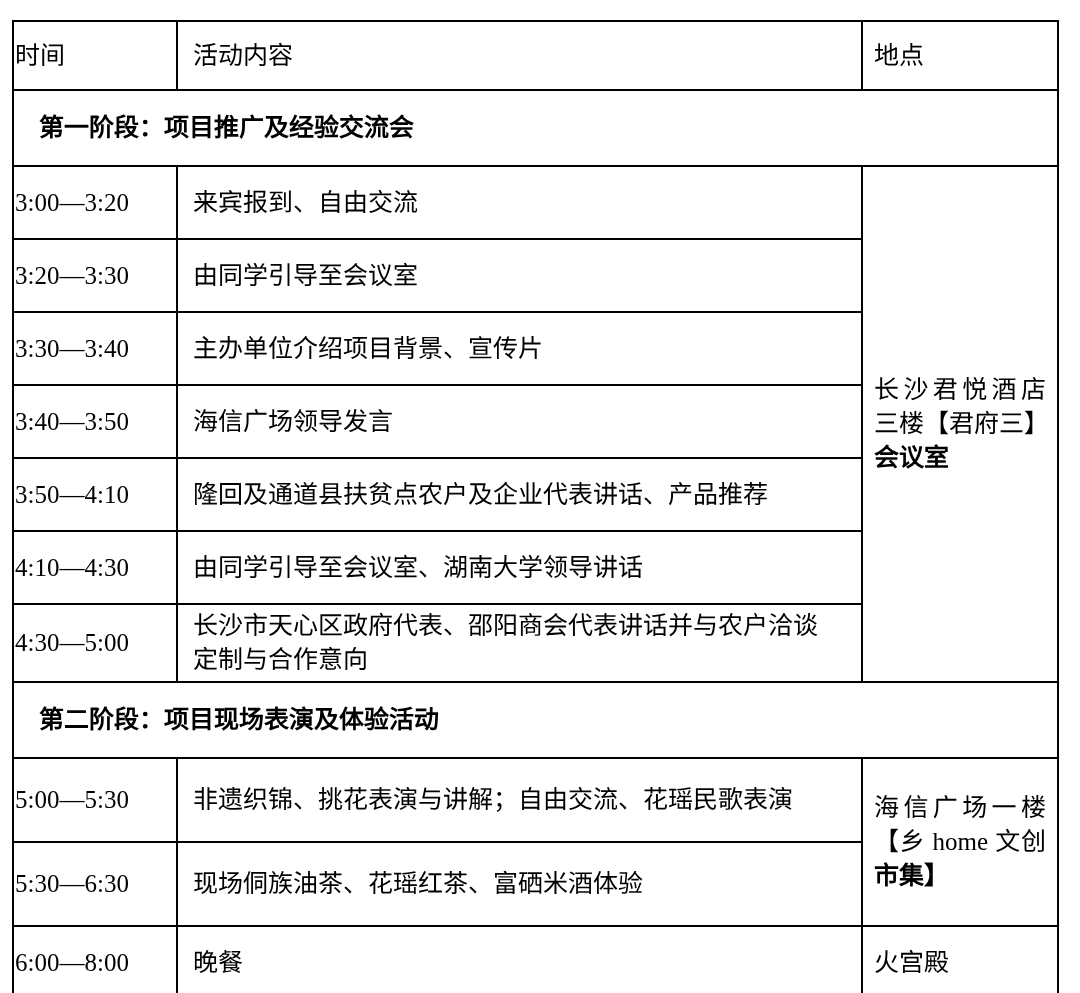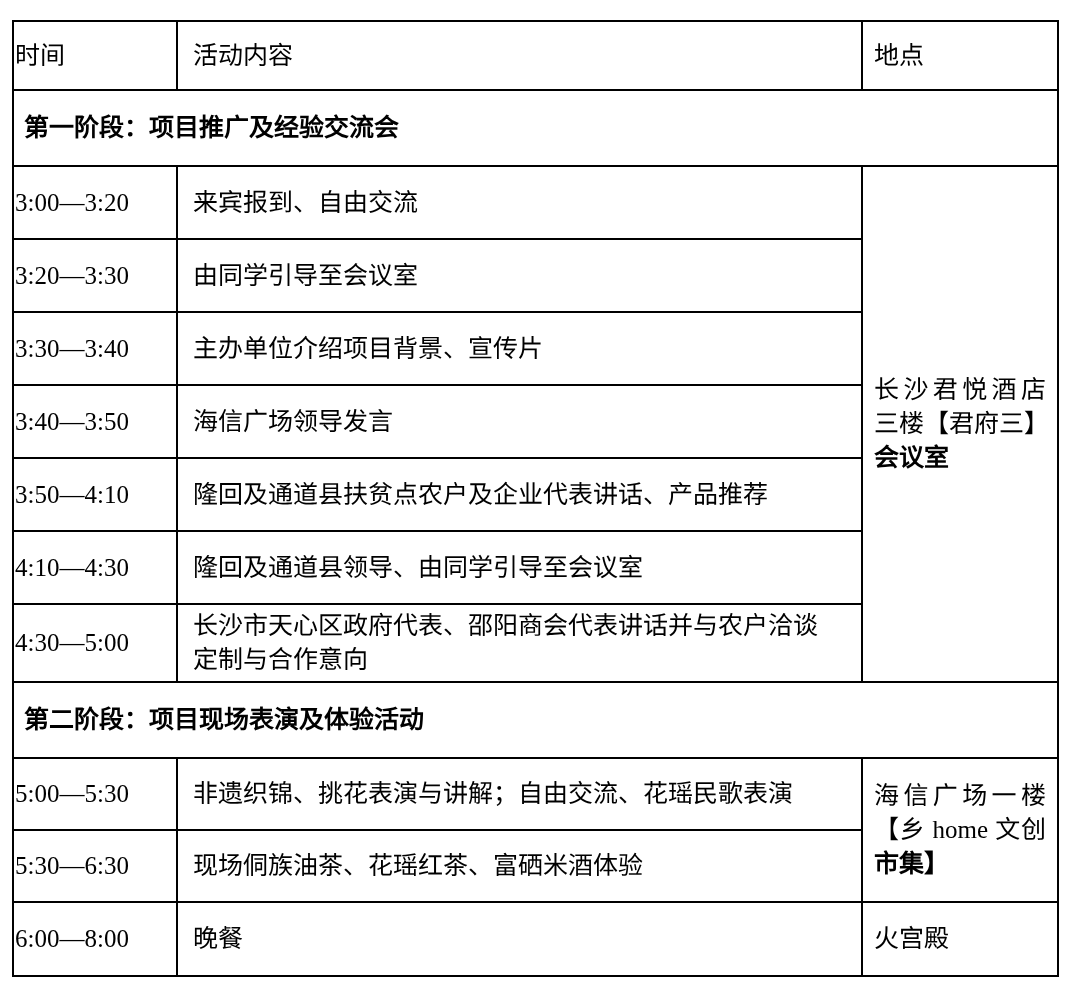--- a/index.html
+++ b/index.html
@@ -36,27 +36,27 @@
     overflow: hidden;
   }
   col.c-time { width: 164px; }
   col.c-activity { width: 685px; }
   col.c-location { width: 196px; }
 
   tr.h-header   { height: 69px; }
   tr.h-section  { height: 76px; }
   tr.h-row      { height: 73px; margin-left: 14px; }
   tr.h-row2     { height: 78px; margin-left: 16px; }
-  tr.h-rowp2    { height: 72px; }
+  tr.h-rowp2    { height: 84px; }
   tr.h-last     { height: 74px; margin-top: 16px; }
 
   td.time-cell     { padding-right: 6px; }
   td.activity-cell { padding-left: 15px; padding-right: 25px; }
   td.location-cell { padding-left: 11px; padding-right: 11px; }
-  td.section-cell  { padding-left: 10px; font-weight: bold; font-size: 26px; }
+  td.section-cell  { padding-left: 25px; font-weight: bold; font-size: 26px; }
 
   .loc-line {
     display: block;
     text-align: justify;
     text-align-last: justify;
     white-space: nowrap;
   }
   .loc-line.last {
     text-align: left;
     text-align-last: left;
@@ -105,21 +105,21 @@
     <tr class="h-row">
       <td class="time-cell">3:40—3:50</td>
       <td class="activity-cell">海信广场领导发言</td>
     </tr>
     <tr class="h-row">
       <td class="time-cell">3:50—4:10</td>
       <td class="activity-cell">隆回及通道县扶贫点农户及企业代表讲话、产品推荐</td>
     </tr>
     <tr class="h-row">
       <td class="time-cell">4:10—4:30</td>
-      <td class="activity-cell">隆回及通道县领导、由同学引导至会议室</td>
+      <td class="activity-cell">由同学引导至会议室、湖南大学领导讲话</td>
     </tr>
     <tr class="h-row2">
       <td class="time-cell">4:30—5:00</td>
       <td class="activity-cell">长沙市天心区政府代表、邵阳商会代表讲话并与农户洽谈定制与合作意向</td>
     </tr>
 
     <tr class="h-section">
       <td class="section-cell" colspan="3">第二阶段：项目现场表演及体验活动</td>
     </tr>
 

